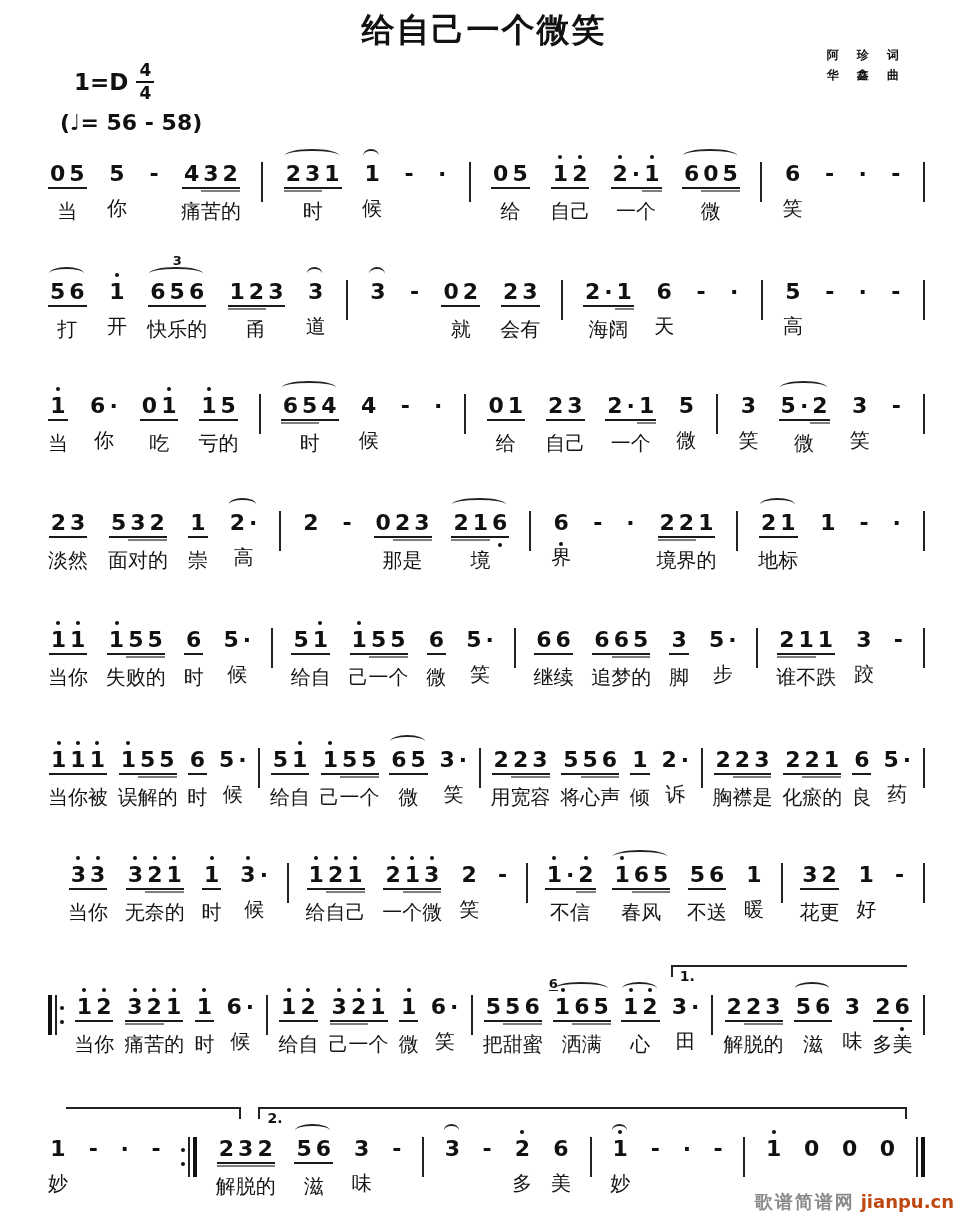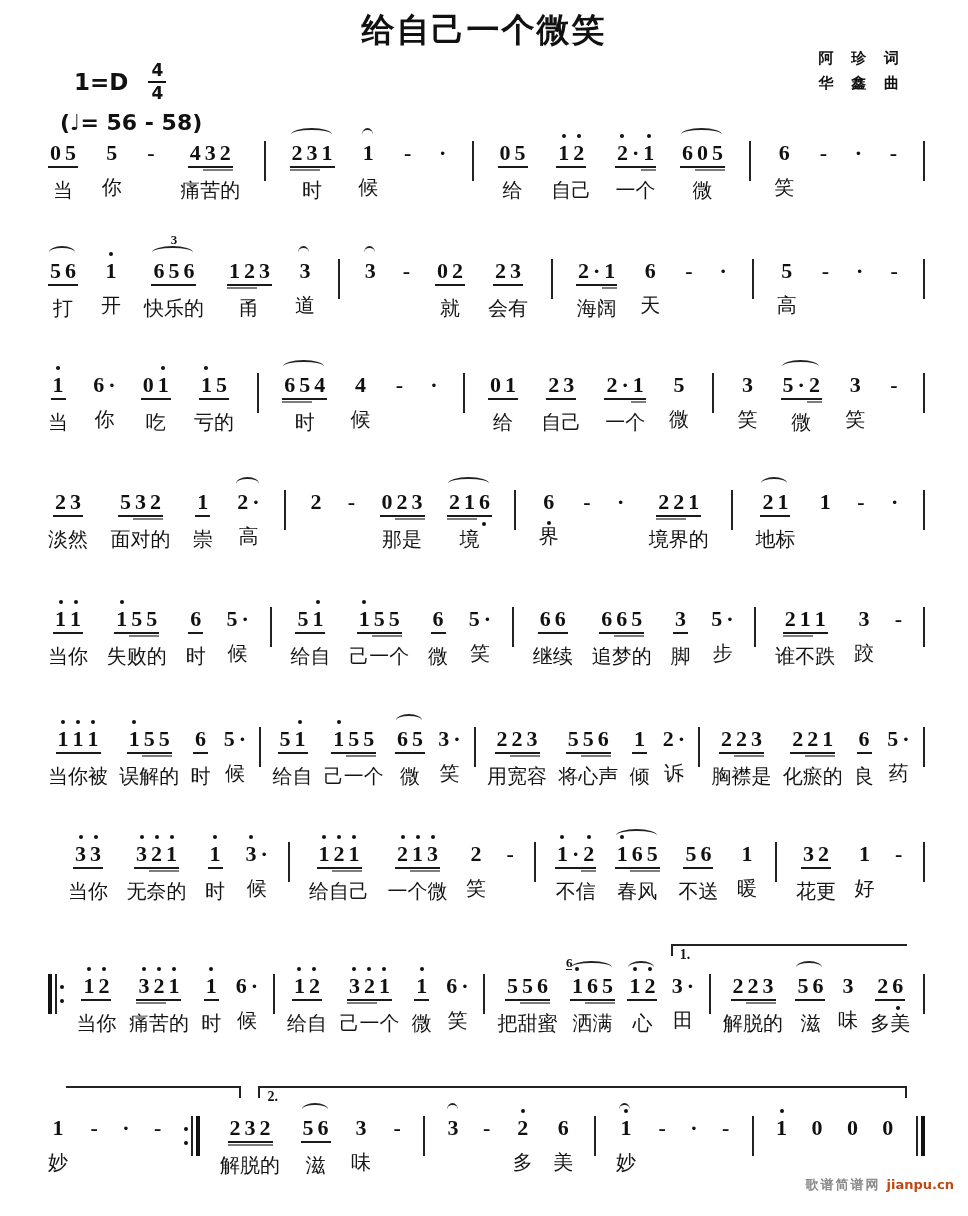--- a/index.html
+++ b/index.html
@@ -7,29 +7,29 @@
     width:968px;height:1216px;position:relative;overflow:hidden;
     background:#ffffff;color:#111;
     font-family:"DejaVu Sans","Liberation Sans",sans-serif;
   }
   
   .title{
     position:absolute;top:8px;left:0;width:100%;text-align:center;
     font-size:33px;font-weight:bold;letter-spacing:2px;
     font-family:Liberation Sans, sans-serif;
   }
-  .keytime{position:absolute;left:74px;top:62px;display:flex;align-items:center;gap:20px;
+  .keytime{position:absolute;left:74px;top:62px;display:flex;align-items:center;gap:8px;
     font-weight:bold;font-size:23px;}
   .frac{display:inline-flex;flex-direction:column;align-items:center;font-size:17px;line-height:1;}
   .frac .top{border-bottom:2px solid #111;padding:0 3px 2px;}
   .frac .bot{padding-top:2px;}
   .tempo{position:absolute;left:60px;top:110px;font-size:22px;font-weight:bold;}
-  .credits{position:absolute;right:62px;top:46px;text-align:right;font-size:15px;font-weight:bold;line-height:1.65;letter-spacing:7px;font-family:Liberation Serif, serif;}
+  .credits{position:absolute;right:62px;top:46px;text-align:right;font-size:12px;font-weight:bold;line-height:1.65;letter-spacing:7px;}
   
-  #sheet{position:absolute;left:48px;top:117px;width:877px;font-family:Liberation Serif, serif;}
+  #sheet{position:absolute;left:48px;top:138px;width:877px;}
   .line{position:relative;height:84px;}
   .tokens{display:flex;justify-content:space-between;align-items:flex-start;}
   .tok{display:flex;flex-direction:column;align-items:center;}
   .grp{position:relative;padding-top:14px;font-size:22px;font-weight:bold;line-height:1.1;white-space:nowrap;}
   .ch{position:relative;display:inline-block;padding:0 2px;}
   .u1,.u2{border-bottom:2px solid #1a1a1a;padding-bottom:1px;}
   .u2::after{content:"";position:absolute;left:0;right:0;bottom:-5px;height:2px;background:#7d7d7d;}
   .oa::before{content:"";position:absolute;top:-7px;left:50%;transform:translateX(-50%);
     width:4px;height:4px;border-radius:50%;background:#111;}
   .ob::before{content:"";position:absolute;bottom:-11px;left:50%;transform:translateX(-50%);
@@ -44,21 +44,21 @@
   .bthin{width:2px;height:40px;background:#222;}
   .bthick{width:4px;height:40px;background:#111;}
   .bdots{display:flex;flex-direction:column;justify-content:center;gap:10px;height:40px;}
   .bdots i{width:4px;height:4px;border-radius:50%;background:#111;}
   
   .volta{position:absolute;top:-16px;border-top:2px solid #222;height:12px;box-sizing:border-box;}
   .volta.tl{border-left:2px solid #222;}
   .volta.tr{border-right:2px solid #222;}
   .volta span{position:absolute;left:7px;top:1px;font-size:14px;font-weight:bold;}
   
-  .footer{position:absolute;right:14px;bottom:22px;font-size:13px;font-weight:bold;
+  .footer{position:absolute;right:14px;bottom:2px;font-size:18px;font-weight:bold;
     text-shadow:1px 1px 0 #fff;}
   .footer .site{color:#8a8a8a;letter-spacing:2px;}
   .footer .url{color:#bf4710;margin-left:6px;}
 </style>
 </head>
 <body>
 
 <div class="title">给自己一个微笑</div>
 
 <div class="keytime">

